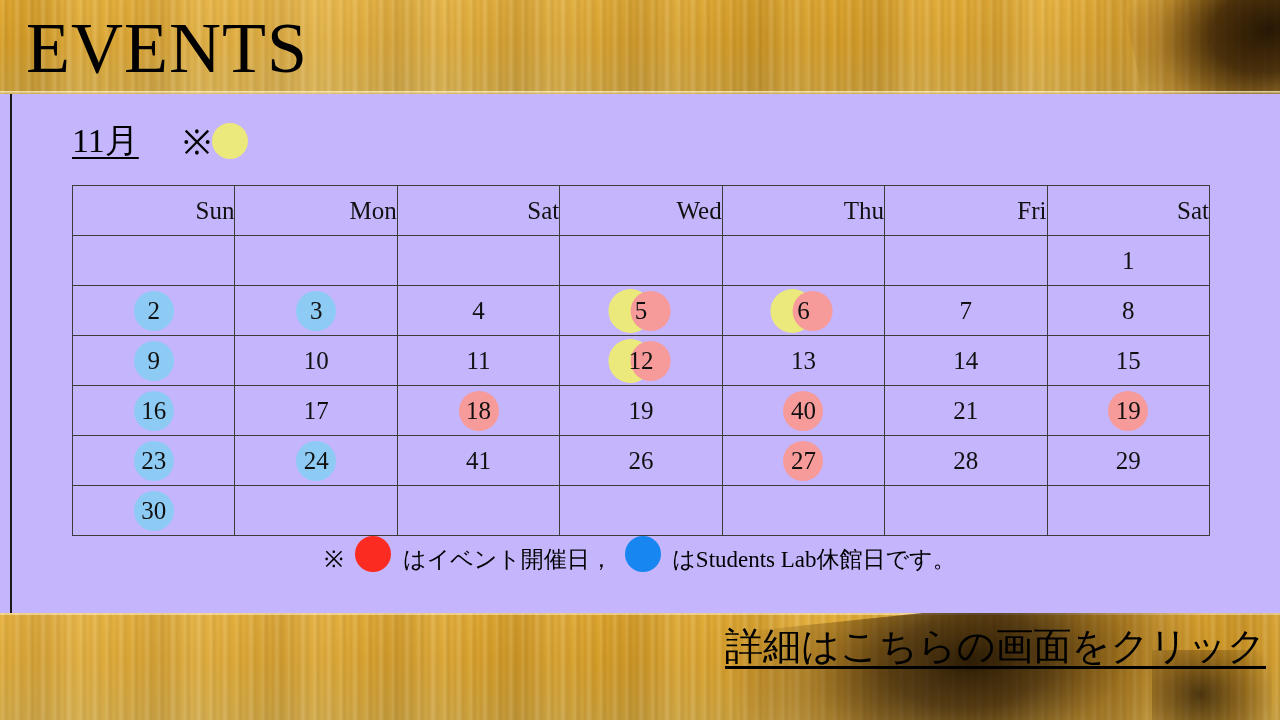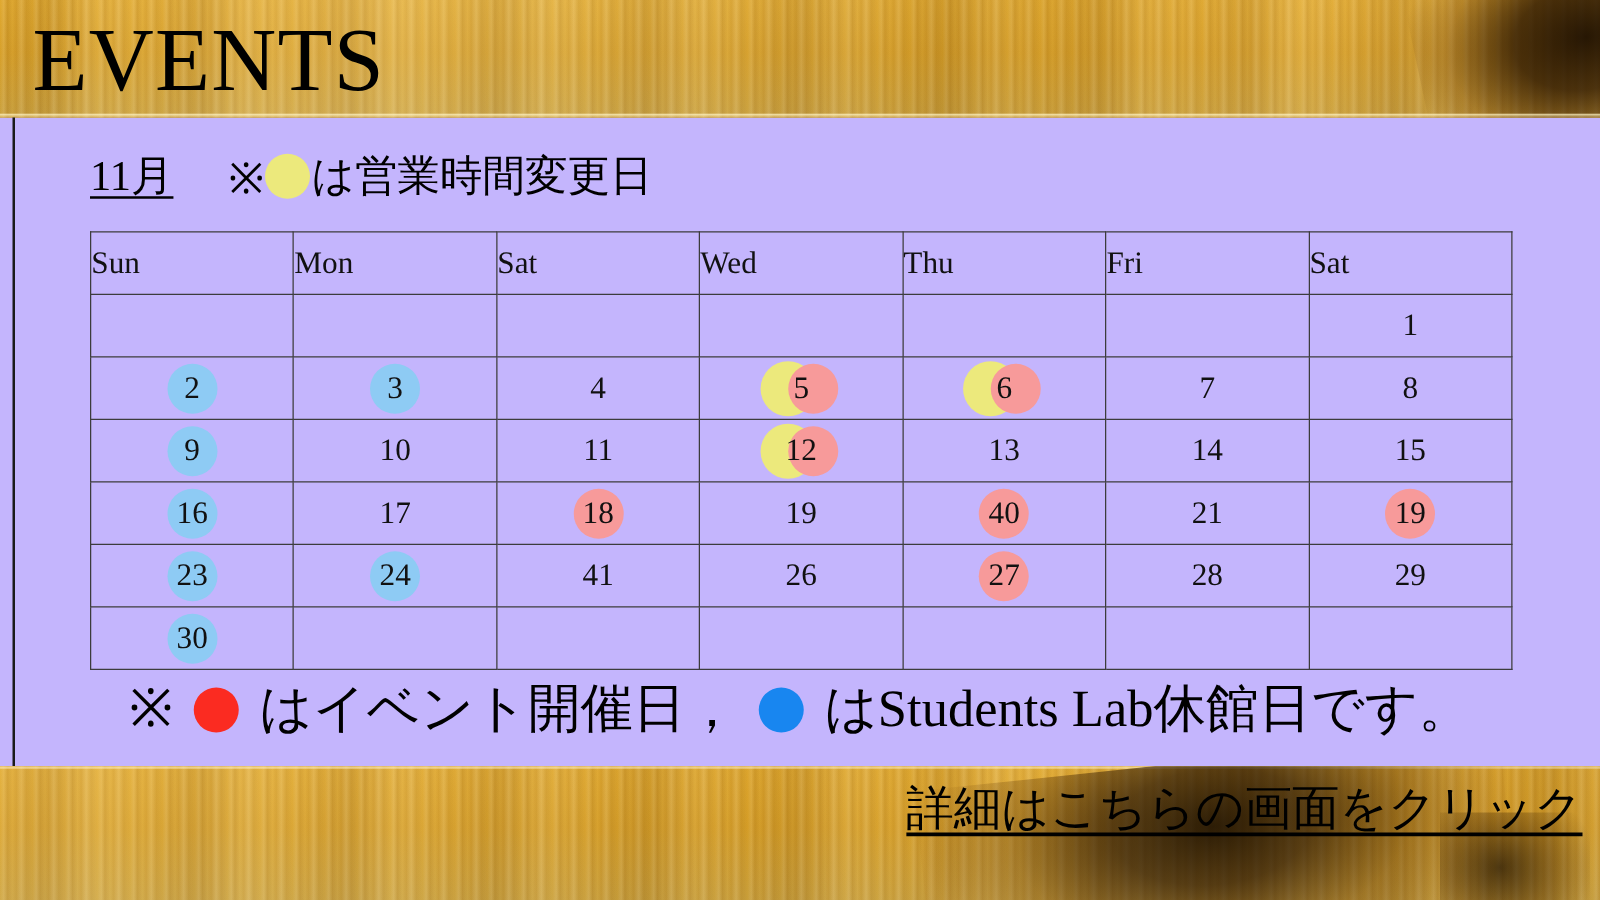--- a/index.html
+++ b/index.html
@@ -198,21 +198,21 @@
     left: 72px;
     top: 185px;
     width: 1138px;
     border-collapse: collapse;
     table-layout: fixed;
   }
   #calendar td, #calendar th {
     border: 1.4px solid #3c3c3c;
     height: 49px;
     padding: 0;
-    text-align: left;
+    text-align: right;
     vertical-align: middle;
     font-weight: normal;
     font-size: 25px;
     color: #111111;
     font-family: "Liberation Serif", "DejaVu Serif", serif;
     position: relative;
   }
   #calendar thead th { height: 49px; font-size: 25px; }
 
   .cellwrap {
@@ -259,21 +259,21 @@
     z-index: 2;
   }
 
   
   #legend {
     position: absolute;
     left: 0;
     top: 536px;
     width: 1280px;
     text-align: center;
-    font-size: 42px;
+    font-size: 23px;
     color: #000000;
     white-space: nowrap;
     font-family: "Liberation Serif", "DejaVu Serif", serif;
   }
   #legend .big-dot {
     display: inline-block;
     width: 36px;
     height: 36px;
     border-radius: 50%;
     vertical-align: -5px;
@@ -309,21 +309,20 @@
   </div>
 
   <div id="events-title">EVENTS</div>
 
   <div id="left-rule"></div>
 
   <div id="subheading">
     <span id="month-label">11月</span>
     <span class="kome">※</span>
     <span class="inline-dot dot-yellow" style="background: rgb(236, 233, 124);"></span>
-    <span>は営業時間変更日</span>
   </div>
 
   <table id="calendar">
     <thead>
       <tr>
         <th>Sun</th>
         <th>Mon</th>
         <th>Sat</th>
         <th>Wed</th>
         <th>Thu</th>

